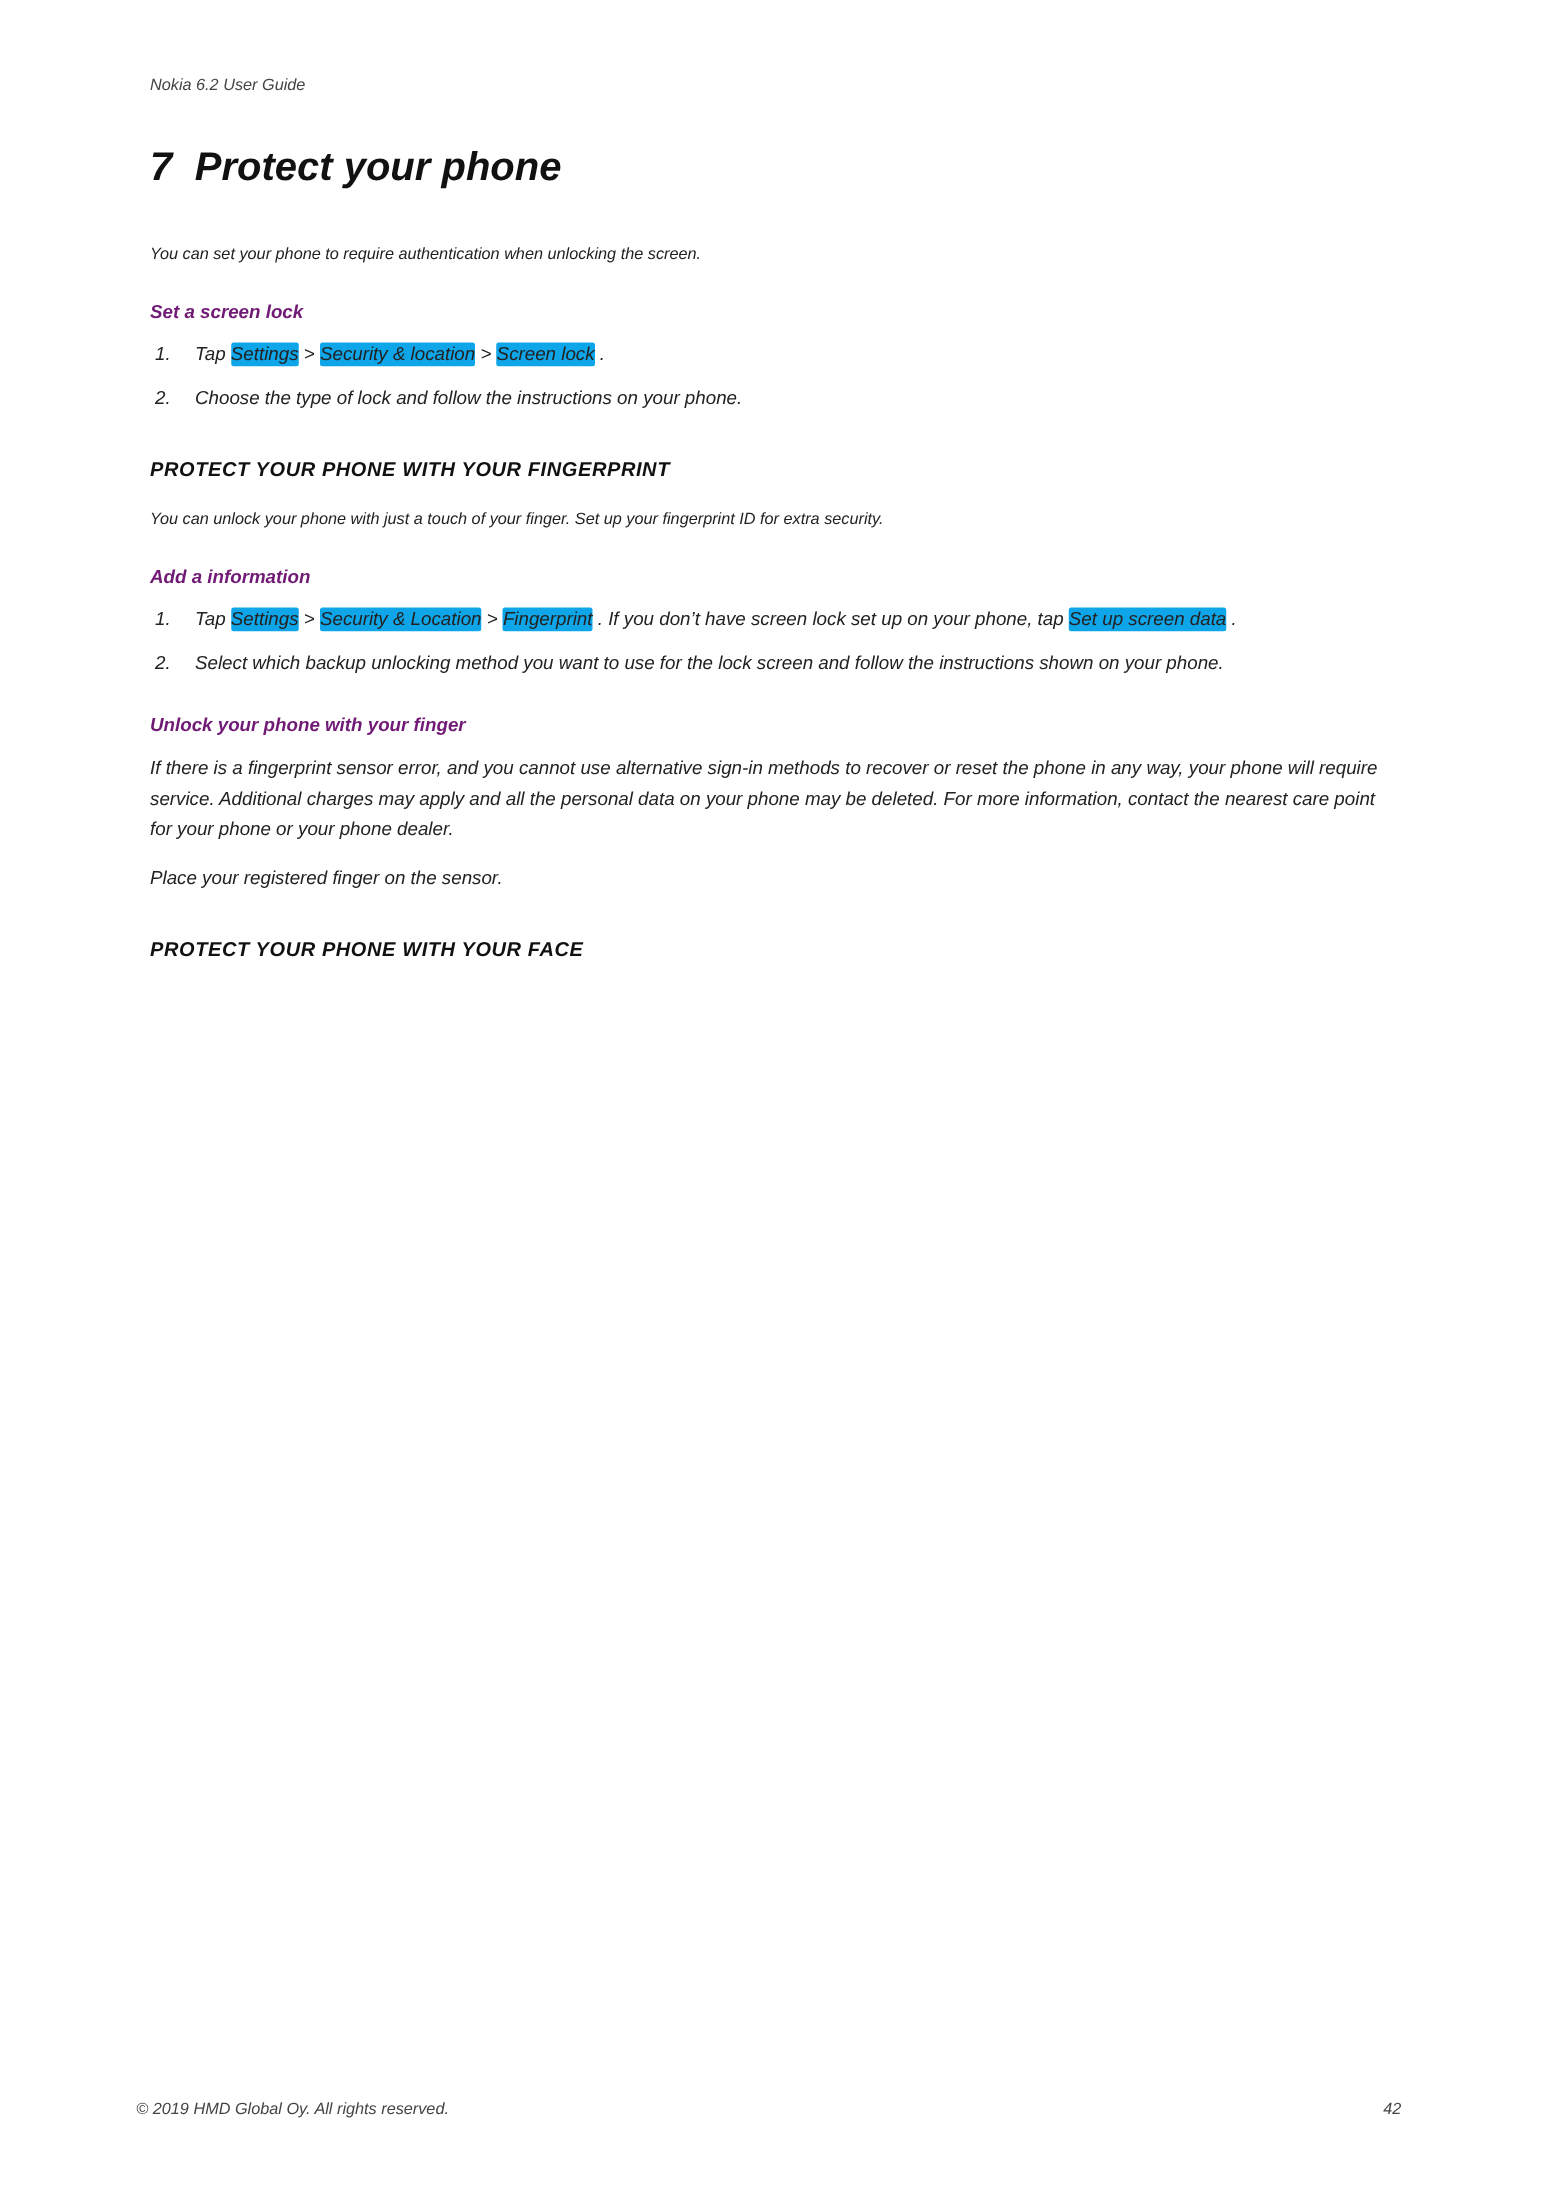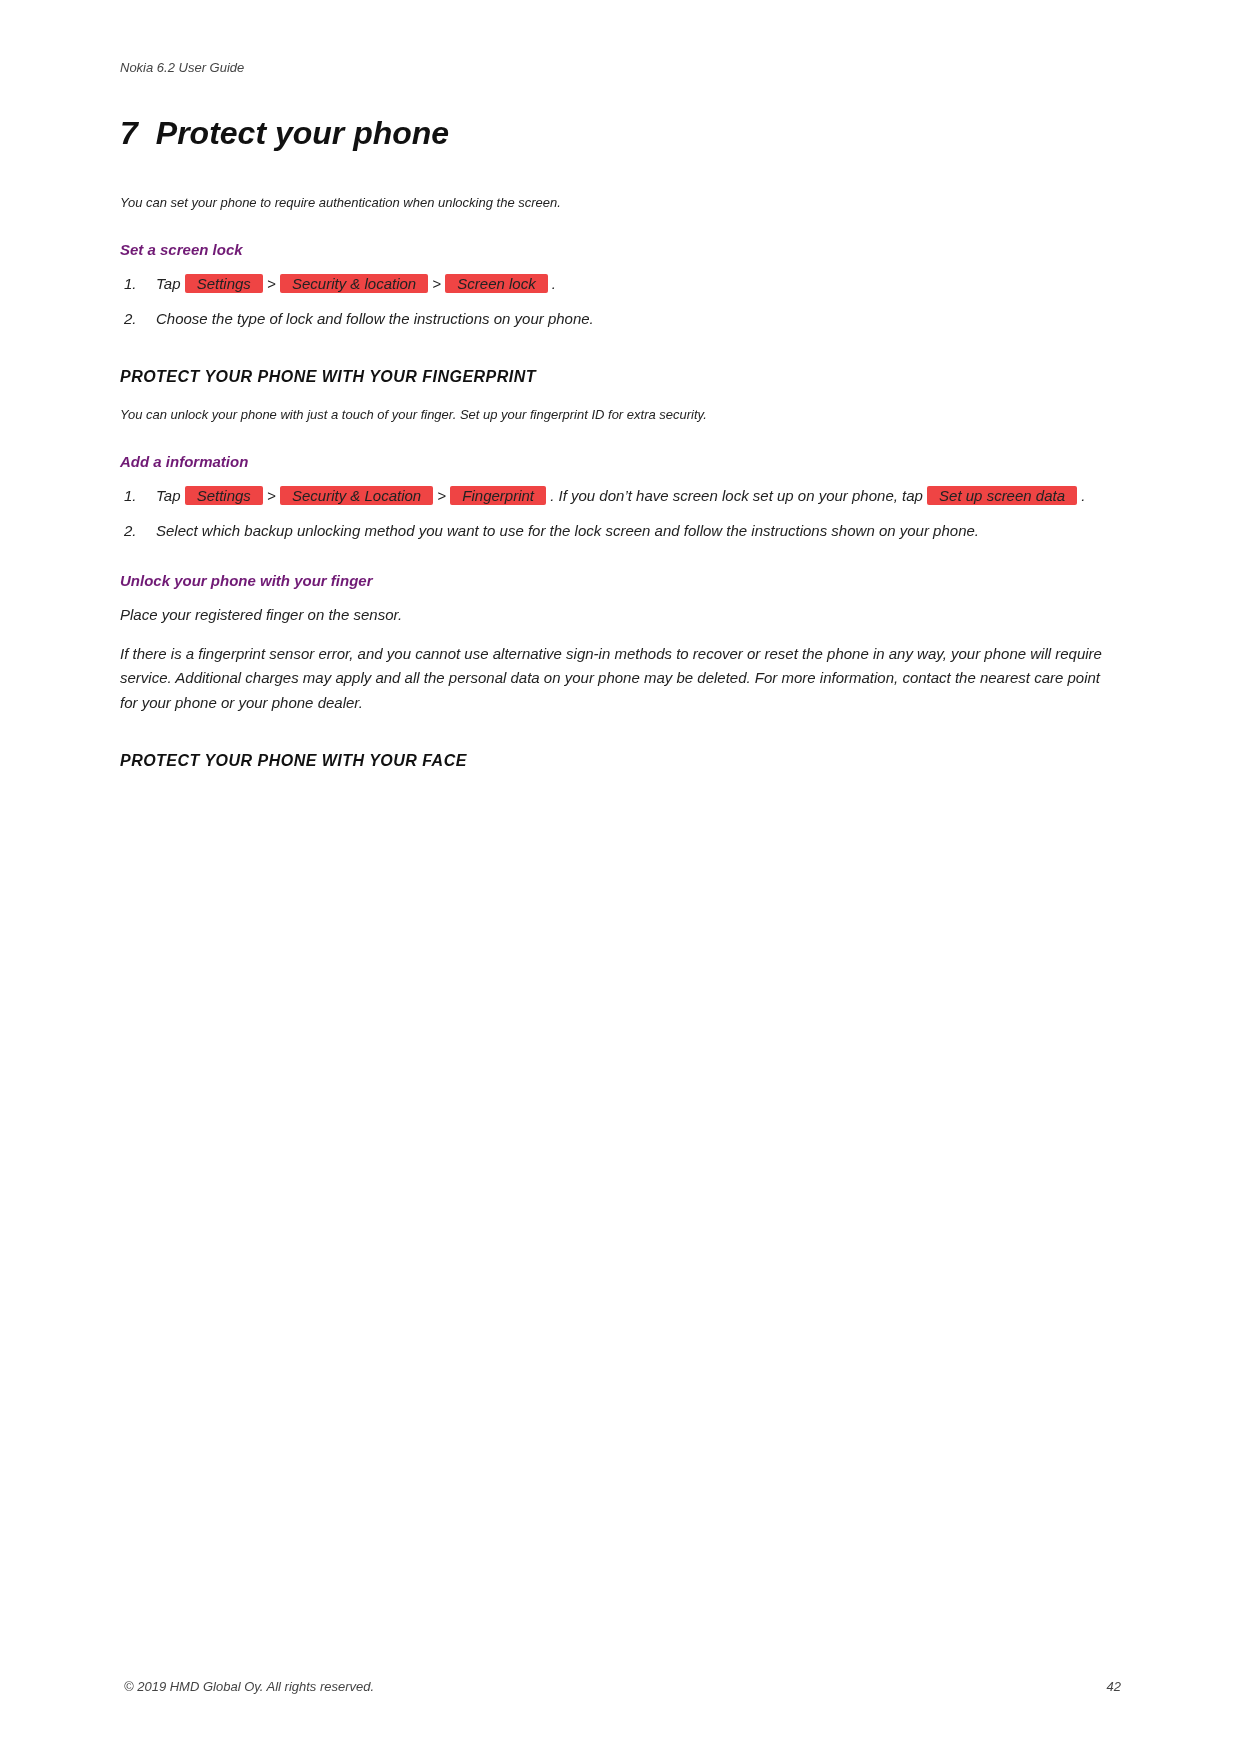--- a/index.html
+++ b/index.html
@@ -90,37 +90,37 @@
       font-size: 15px;
       color: #222;
     }
 
     .step-text {
       flex: 1;
       line-height: 1.65;
     }
 
     .highlight {
-      background-color: #ef4444;
-      padding: 1px 12px;
+      background-color: #0ea5e9;
+      padding: 1px 0;
       border-radius: 2px;
       font-size: 15px;
     }
 
     .body-text {
       font-size: 15px;
       color: #222;
       line-height: 1.65;
       margin-bottom: 14px;
     }
 
     .footer {
       position: absolute;
       bottom: 60px;
-      left: 124px;
+      left: 109px;
       right: 120px;
       display: flex;
       justify-content: space-between;
       font-size: 13px;
       color: #444;
     }
 
     .divider {
       margin-bottom: 36px;
     }
@@ -175,22 +175,22 @@
         </li>
         <li>
           <span class="step-number">2.</span>
           <span class="step-text">Select which backup unlocking method you want to use for the lock screen and follow the instructions shown on your phone.</span>
         </li>
       </ol>
     </div>
 
     <div class="subsection">
       <div class="subsection-heading">Unlock your phone with your finger</div>
+      <p class="body-text">If there is a fingerprint sensor error, and you cannot use alternative sign-in methods to recover or reset the phone in any way, your phone will require service. Additional charges may apply and all the personal data on your phone may be deleted.  For more information, contact the nearest care point for your phone or your phone dealer.</p>
       <p class="body-text">Place your registered finger on the sensor.</p>
-      <p class="body-text">If there is a fingerprint sensor error, and you cannot use alternative sign-in methods to recover or reset the phone in any way, your phone will require service. Additional charges may apply and all the personal data on your phone may be deleted.  For more information, contact the nearest care point for your phone or your phone dealer.</p>
     </div>
   </div>
 
   <div class="divider"></div>
 
   <div class="section">
     <div class="section-heading">PROTECT YOUR PHONE WITH YOUR FACE</div>
   </div>
 
   <div class="footer">

